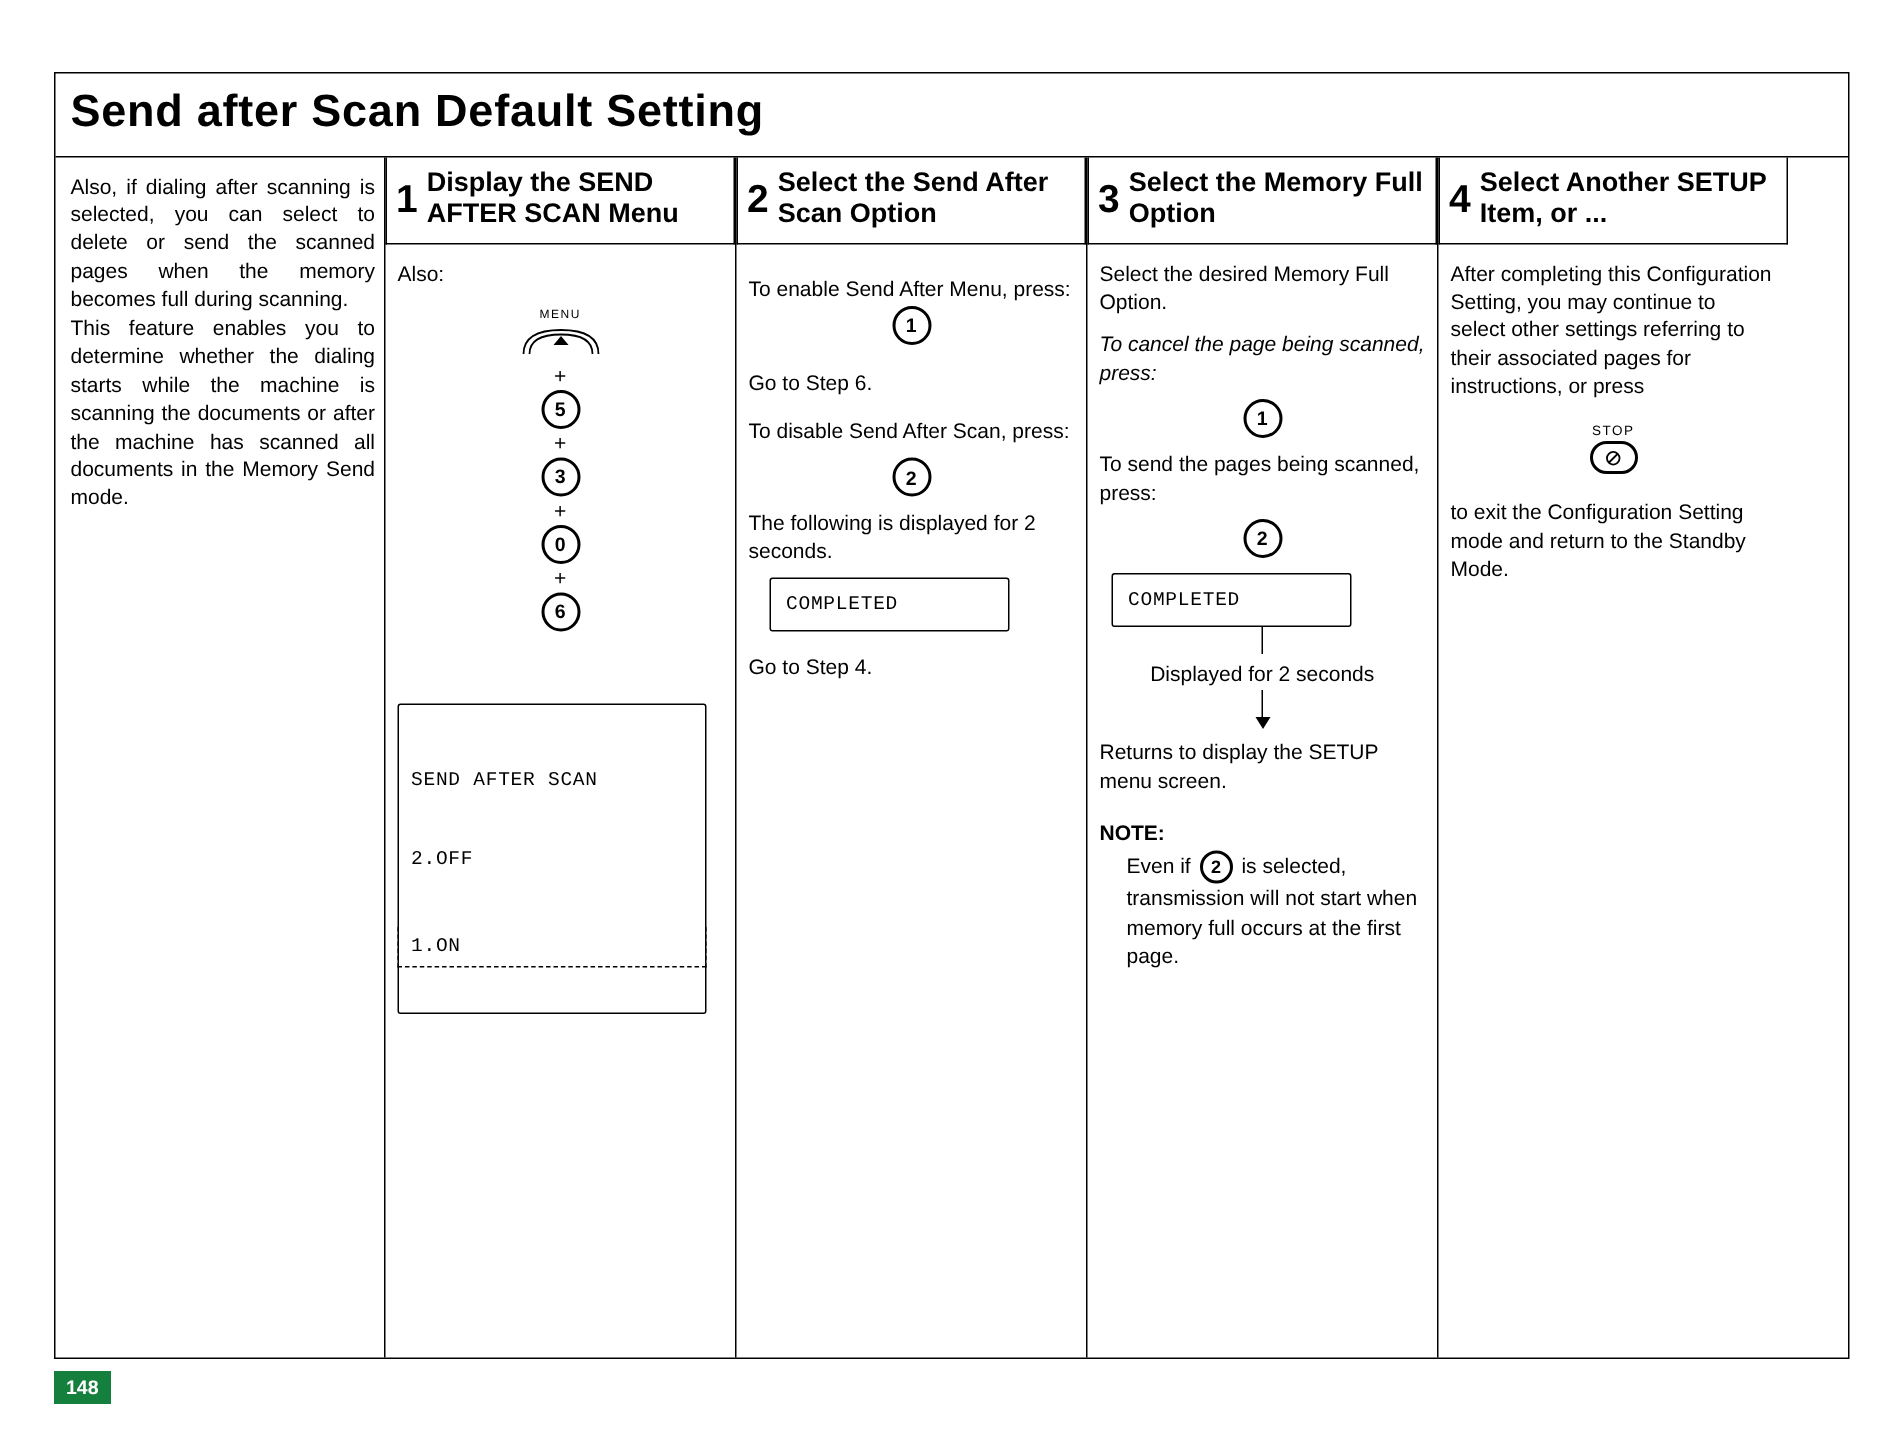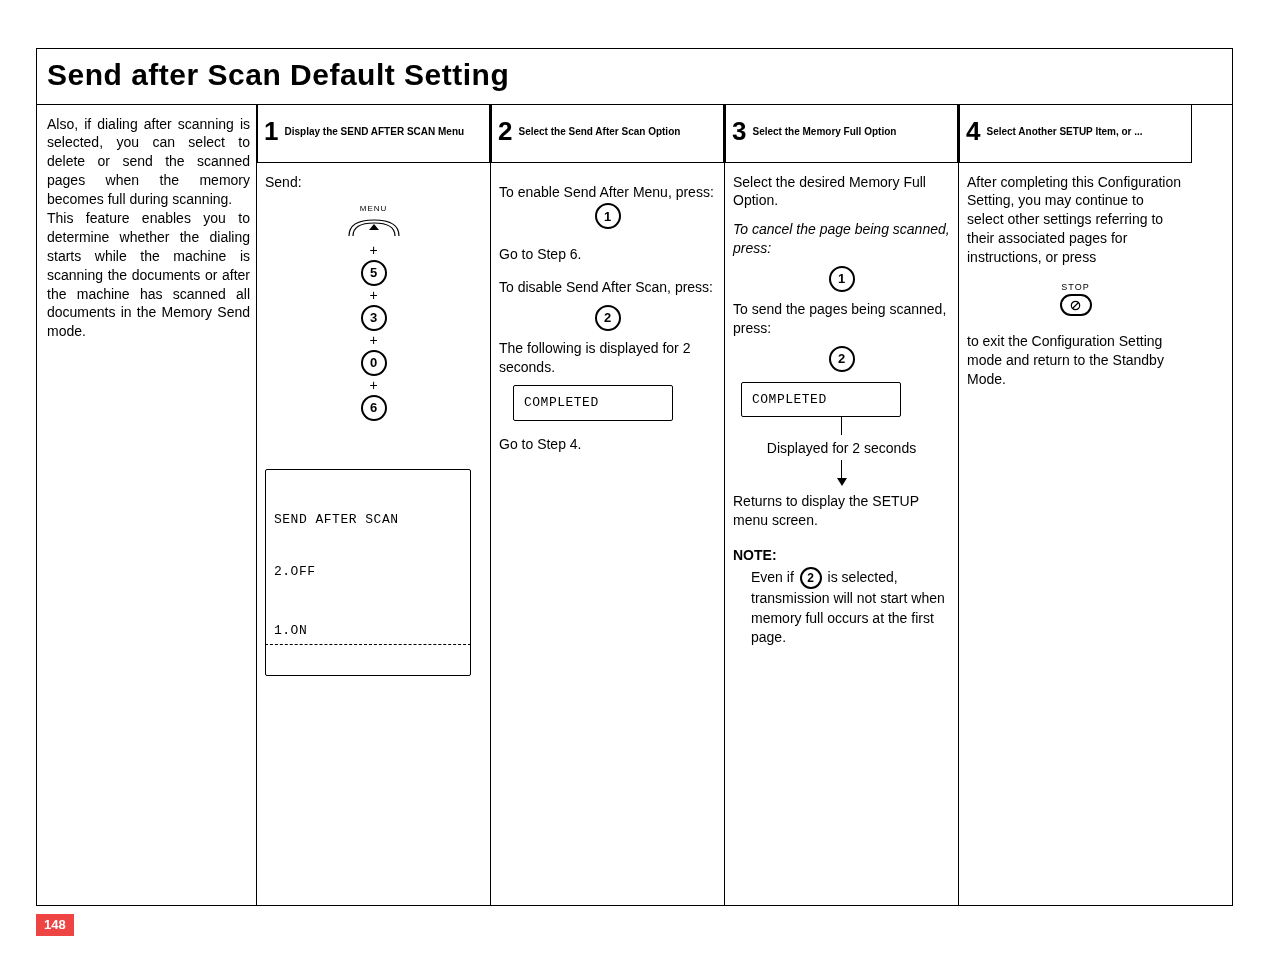--- a/index.html
+++ b/index.html
@@ -50,21 +50,21 @@
     padding: 6px 6px 8px 6px;
     column-gap: 6px;
     min-height: 58px;
   }
   .col-num {
     font-size: 26px;
     font-weight: 700;
     font-family: "Helvetica Neue", Arial, sans-serif;
   }
   .col-title {
-    font-size: 10px;
+    font-size: 18px;
     font-weight: 700;
     line-height: 1.2;
   }
   .col-body {
     padding: 10px 8px;
     font-size: 14px;
     line-height: 1.35;
   }
   .press-label { margin-bottom: 6px; }
   .btn-stack { text-align: center; }
@@ -133,21 +133,21 @@
     border-left: 5px solid transparent;
     border-right: 5px solid transparent;
     border-top: 8px solid #000;
     margin: 0 auto;
   }
   .disp2s { text-align: center; font-size: 14px; margin: 4px 0 2px 0;}
   .page-num {
     position: absolute;
     left: 36px;
     bottom: 18px;
-    background: #ef4444;
+    background: #15803d;
     color: #fff;
     font-weight: 700;
     font-size: 13px;
     padding: 2px 8px;
   }
 </style>
 </head>
 <body>
 
 <div class="page-frame">
@@ -158,21 +158,21 @@
       <p>Also, if dialing after scanning is selected, you can select to delete or send the scanned pages when the memory becomes full during scanning.</p>
       <p>This feature enables you to determine whether the dialing starts while the machine is scanning the documents or after the machine has scanned all documents in the Memory Send mode.</p>
     </div>
 
     <div class="col">
       <div class="col-head">
         <div class="col-num">1</div>
         <div class="col-title">Display the SEND AFTER SCAN Menu</div>
       </div>
       <div class="col-body">
-        <div class="press-label">Send:</div>
+        <div class="press-label">Also:</div>
         <div class="btn-stack">
           <span style="font-size:8px;letter-spacing:1px;">MENU</span><br>
           <span class="menu-btn">
             <svg viewBox="0 0 54 22">
                 <path d="M2 20 Q2 4 27 4 Q52 4 52 20" fill="none" stroke="#000" stroke-width="1.2"></path>
                 <path d="M6 20 Q6 7 27 7 Q48 7 48 20" fill="none" stroke="#000" stroke-width="1.2"></path>
                 <polygon points="27,8 22,14 32,14" fill="#000"></polygon>
               </svg>
           </span>
           <div class="plus">+</div>

